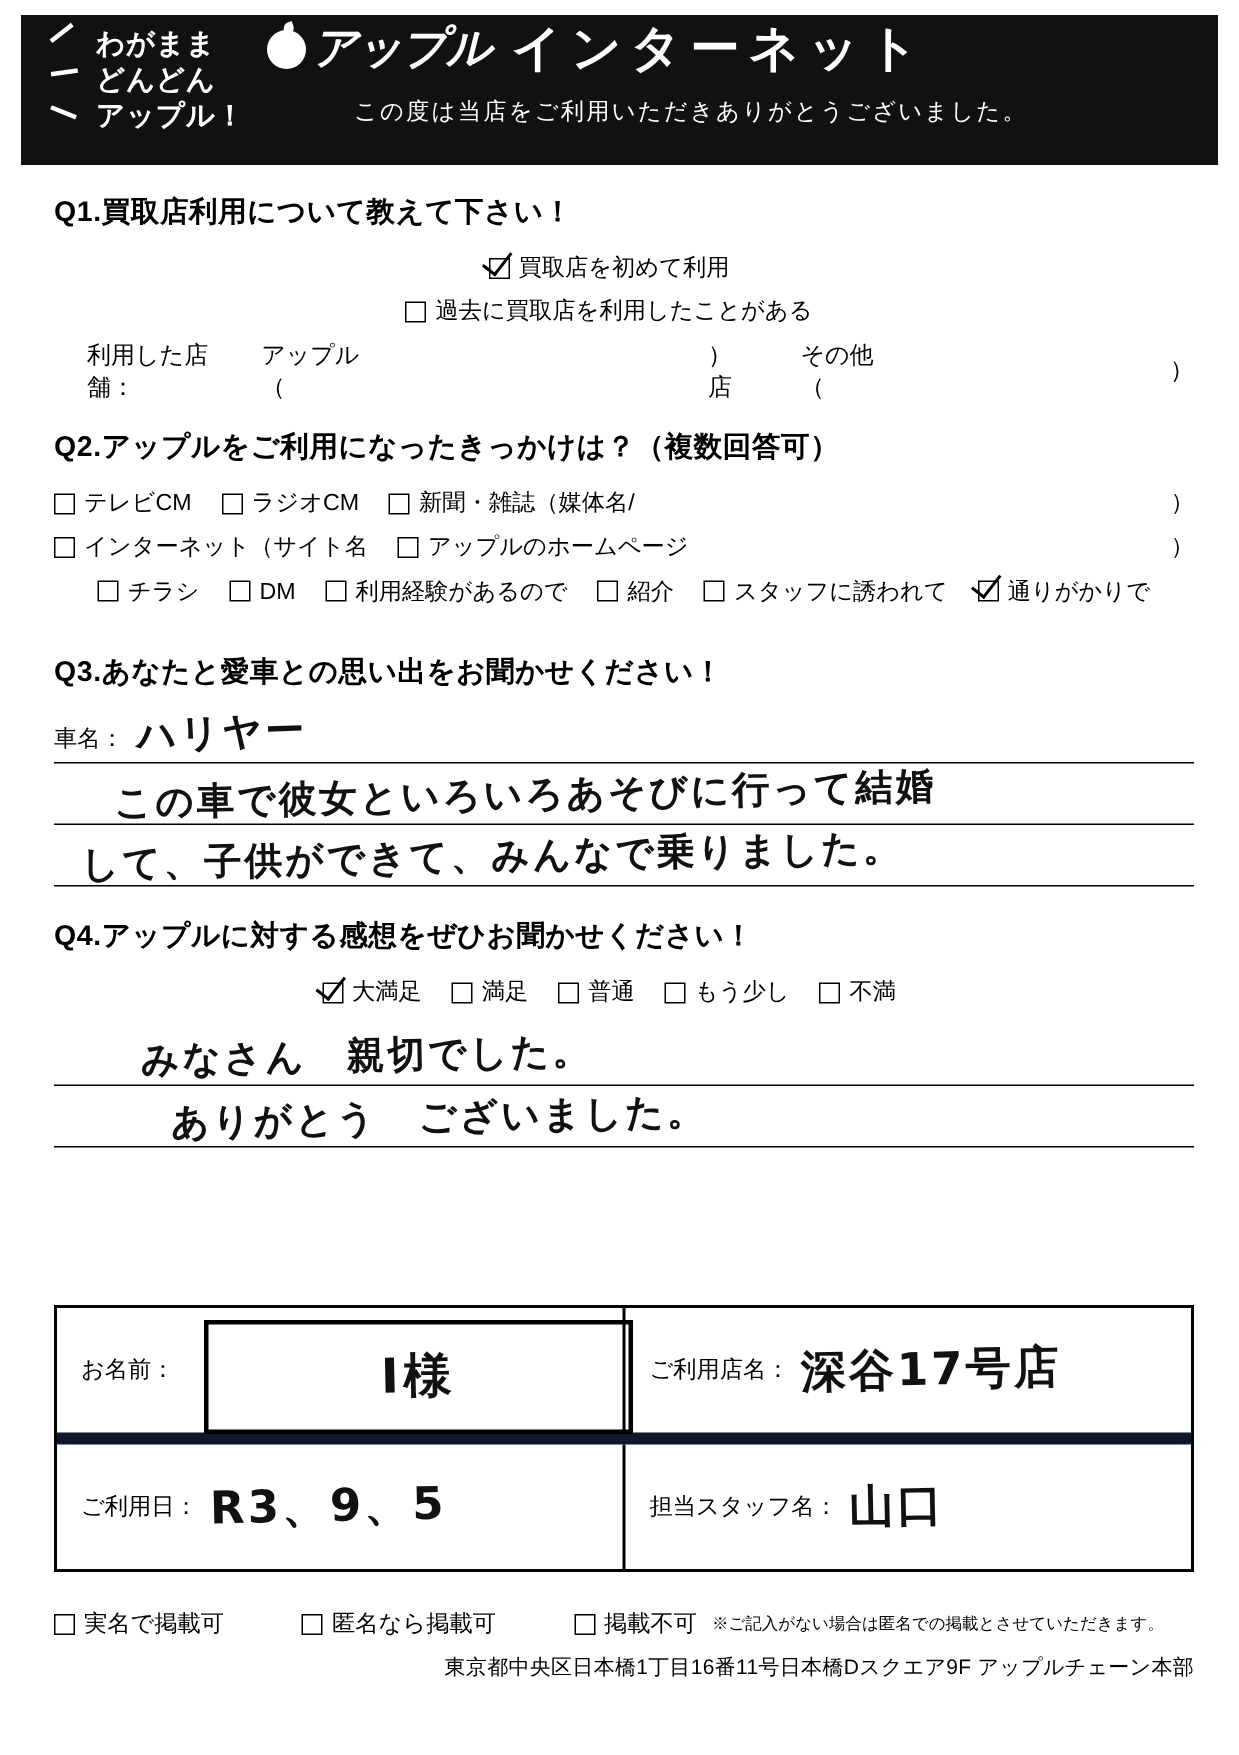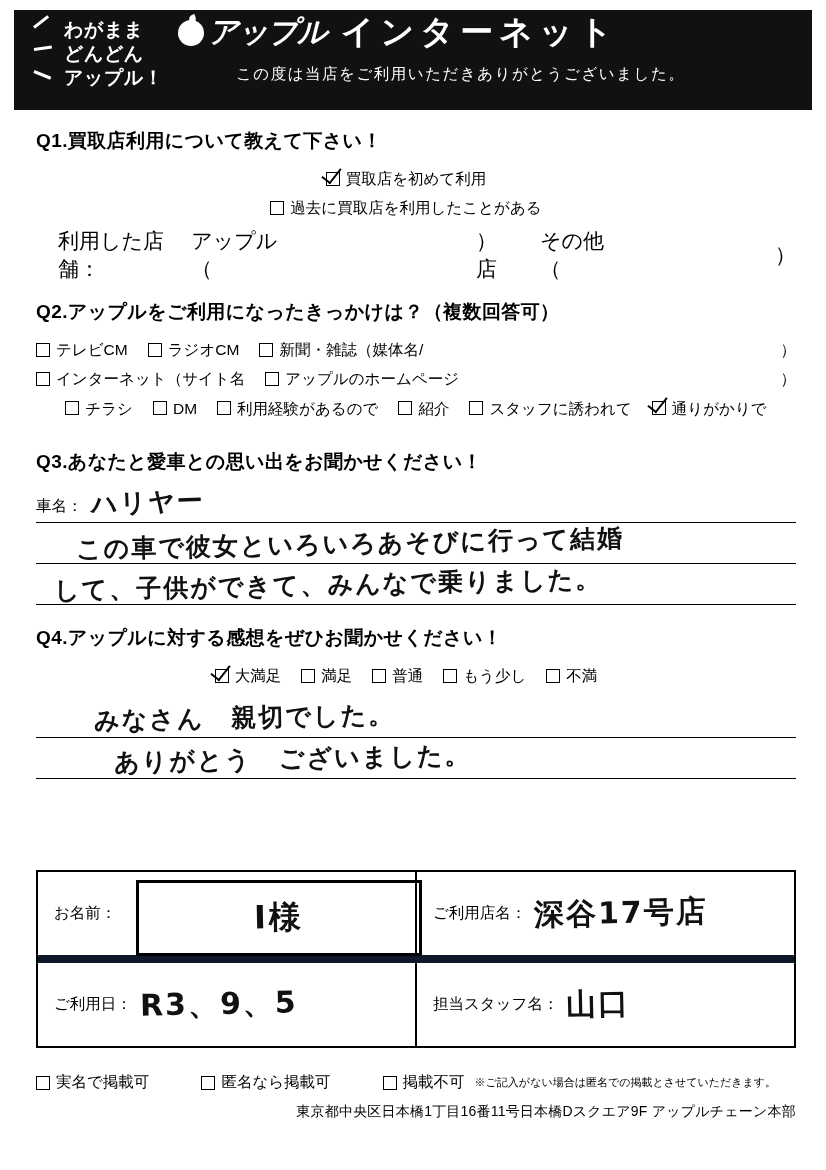--- a/index.html
+++ b/index.html
@@ -170,21 +170,21 @@
     position: absolute;
     left: -1px;
     top: -9px;
     width: 9px;
     height: 17px;
     border-right: 2.6px solid #000;
     border-bottom: 2.6px solid #000;
     transform: rotate(38deg);
   }
   .store-line {
-    font-size: 21px;
+    font-size: 16px;
     margin-left: 22px;
     margin-top: 4px;
     display: flex;
     align-items: center;
     gap: 4px;
   }
   .blank-long { display: inline-block; width: 210px; }
   .blank-mid  { display: inline-block; width: 175px; }
   .right-paren { margin-left: auto; }
 

